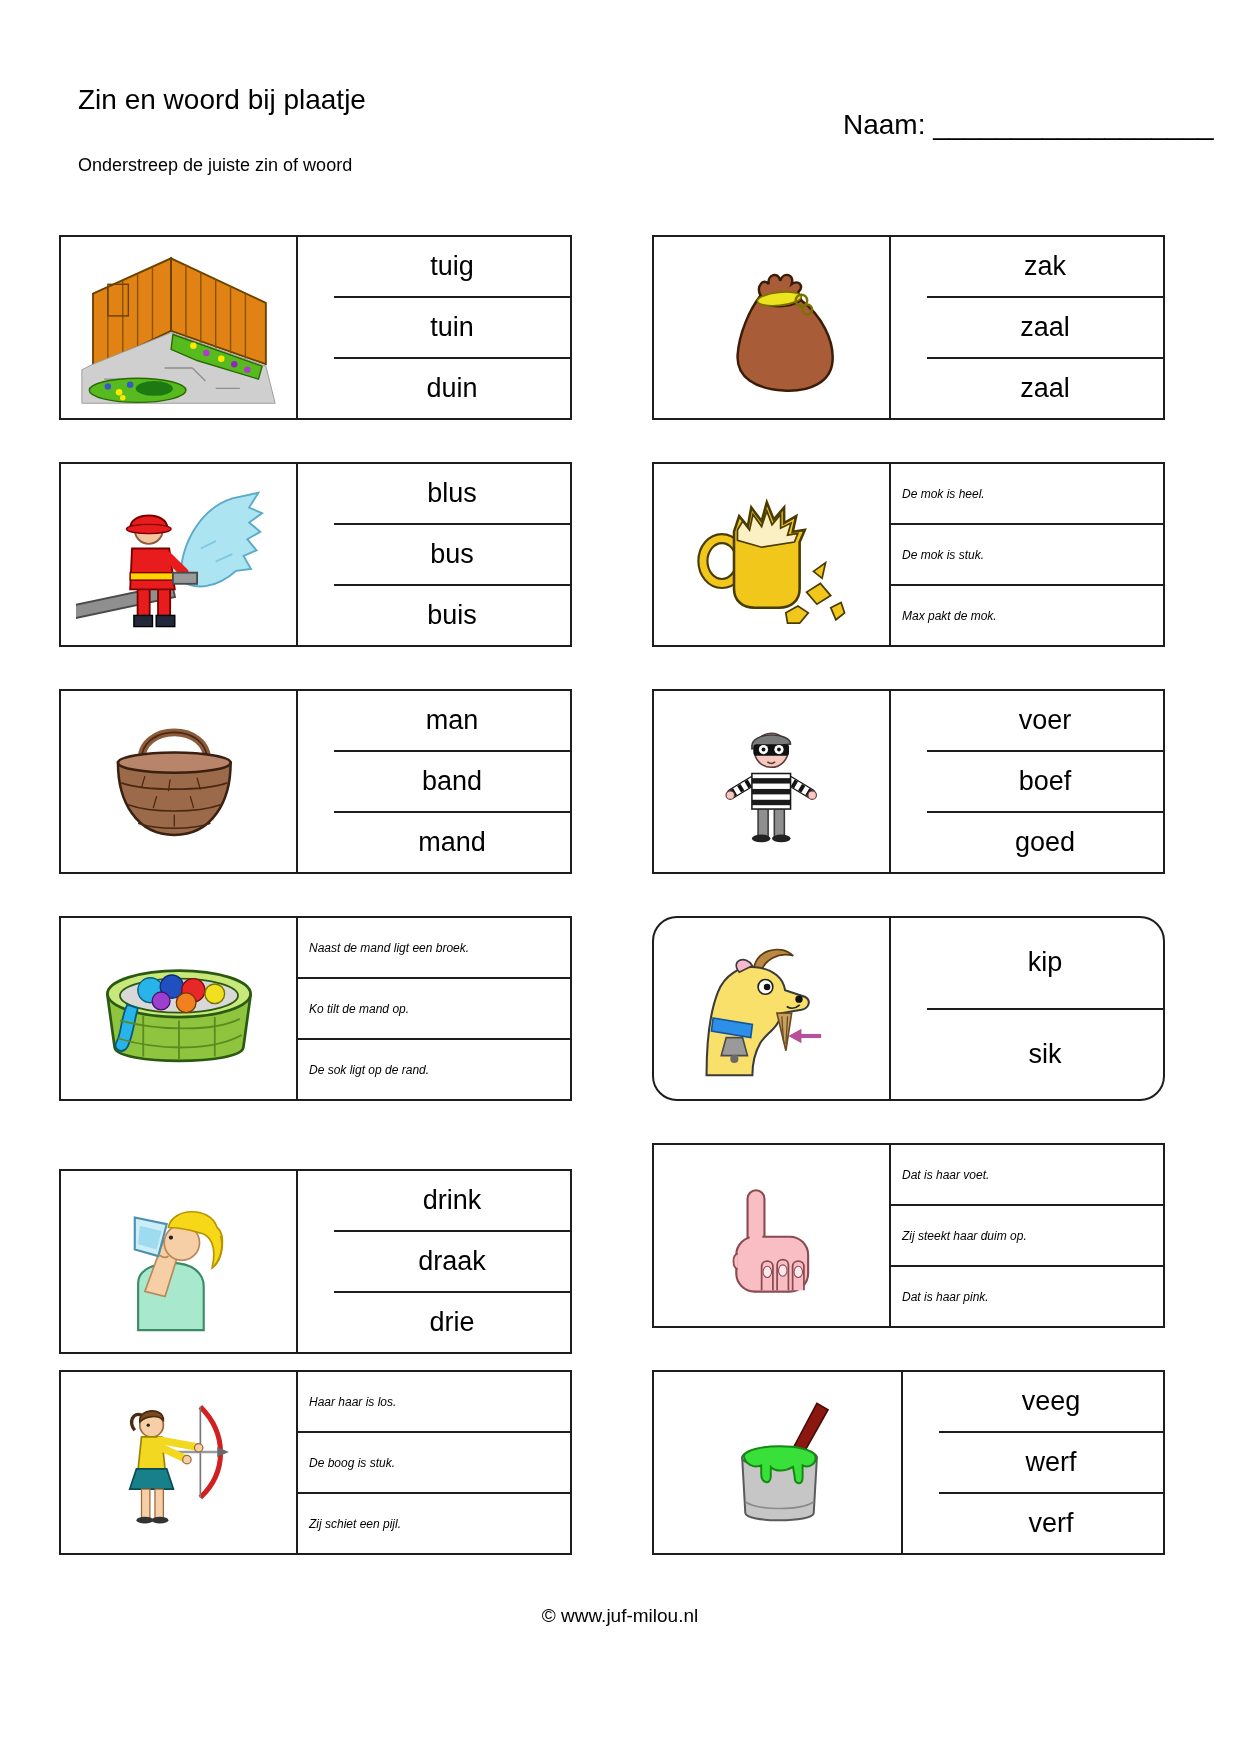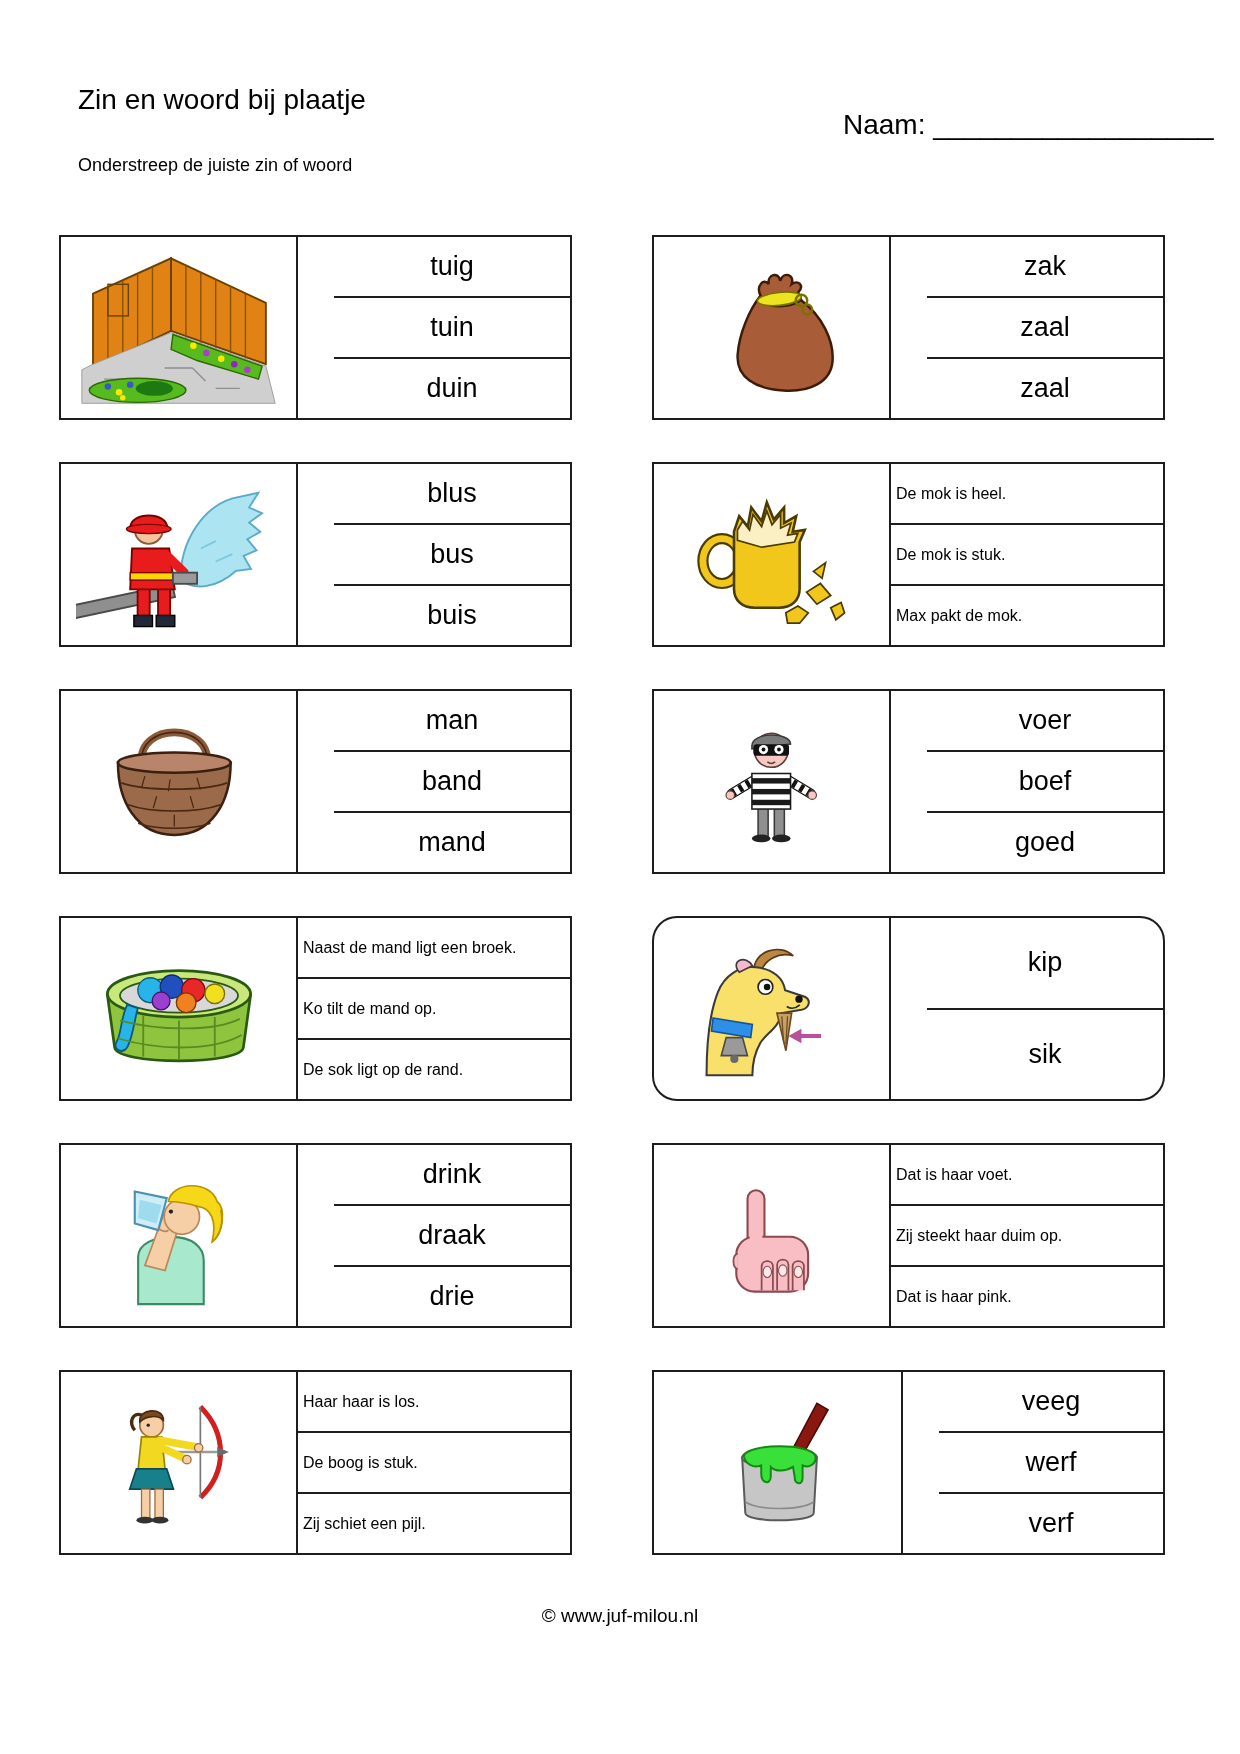--- a/index.html
+++ b/index.html
@@ -45,21 +45,21 @@
   }
   .opts { flex: 1; display: flex; flex-direction: column; }
   .opt {
     flex: 1; display: flex; align-items: center;
     border-bottom: 2px solid #1d1d1d;
     box-sizing: border-box;
     line-height: 1;
   }
   .opt:last-child { border-bottom: none; }
   .opt.word { justify-content: center; font-size: 27px; margin-left: 36px; }
-  .opt.sentence { justify-content: flex-start; padding-left: 5px; font-size: 16px; }
+  .opt.sentence { justify-content: flex-start; padding-left: 11px; font-size: 12px; font-style: italic; }
 </style>
 </head>
 <body>
 
 <div class="page-title">Zin en woord bij plaatje</div>
 <div class="name-row">
   <span>Naam:</span>
   <span class="name-line">__________________</span>
 </div>
 <div class="instruction">Onderstreep de juiste zin of woord</div>
@@ -254,21 +254,21 @@
       <path d="M170,118 L144,118" stroke="#b8509a" stroke-width="5"></path>
       <polygon points="146,109 146,127 130,118" fill="#b8509a"></polygon>
     </svg>
   </div>
   <div class="opts">
     <div class="opt word">kip</div>
     <div class="opt word">sik</div>
   </div>
 </div>
 
-<div class="box" style="left:59px; top:1143px;">
+<div class="box" style="left:59px; top:1169px;">
   <div class="img-cell">
     <svg viewBox="0 0 220 170" width="185" height="158">
       <path d="M62,110 C62,94 82,86 102,86 C126,86 140,98 140,114 L140,166 L62,166 Z" fill="#a8e8cc" stroke="#3a8a66" stroke-width="2.5"></path>
       <path d="M70,120 L92,60 L112,68 L94,126 Z" fill="#f6cfa6" stroke="#b8885a" stroke-width="2"></path>
       <circle cx="114" cy="62" r="21" fill="#f6cfa6" stroke="#b8885a" stroke-width="2"></circle>
       <circle cx="101" cy="56" r="2.5" fill="#222"></circle>
       <path d="M98,44 C102,20 148,18 156,44 C166,52 164,82 150,92 C156,66 148,52 134,50 C120,46 106,44 98,44 Z" fill="#f7d818" stroke="#b89400" stroke-width="2"></path>
       <path d="M150,92 C160,84 164,66 160,54" fill="none" stroke="#b89400" stroke-width="2"></path>
       <polygon points="58,32 96,40 86,78 58,70" fill="#cdeef8" stroke="#4a90b0" stroke-width="2.5"></polygon>
       <polygon points="64,42 90,48 84,70 62,64" fill="#9fdbef"></polygon>

